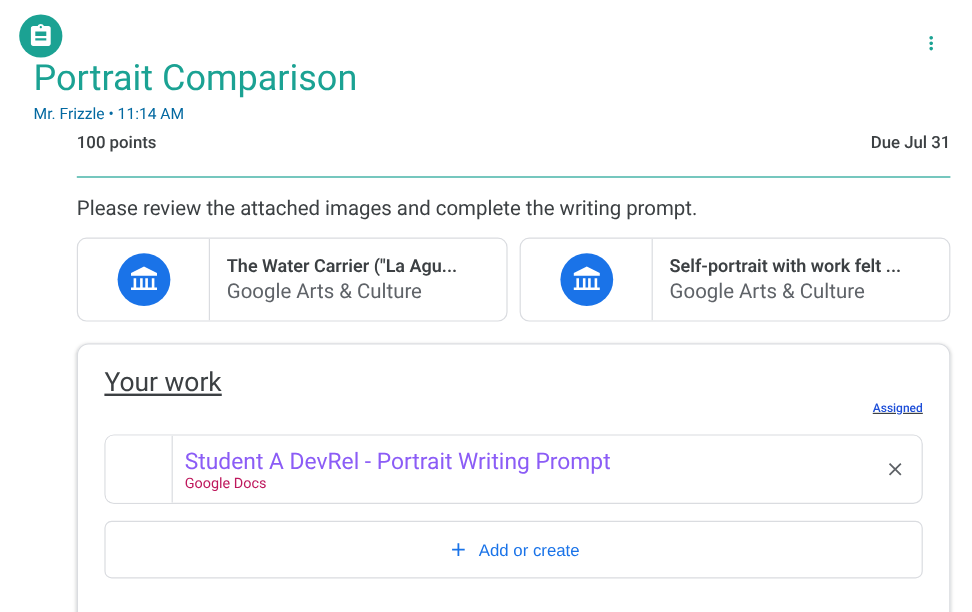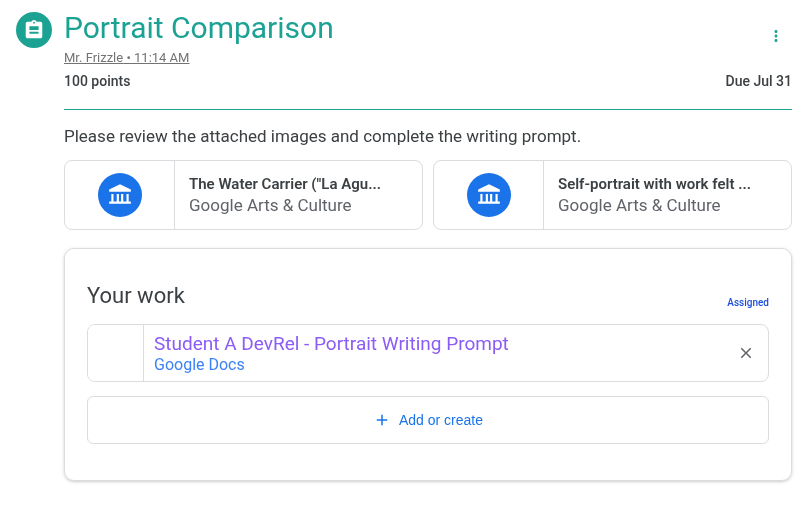--- a/index.html
+++ b/index.html
@@ -1,51 +1,51 @@
 <!DOCTYPE html>
 <html><head>
   <meta charset="utf-8">
   <style>
     * { box-sizing: border-box; margin: 0; padding: 0; }
     body { font-family: 'Google Sans', Roboto, Arial, sans-serif; background: #fff; color: #3c4043; width: 810px; height: 510px; overflow: hidden; }
     
-    .header { display: flex; padding: 10px 16px 0 16px; position: relative; }
+    .header { display: flex; padding: 10px 16px 0 16px; position: relative; flex-direction: column; }
     .header-icon { width: 36px; height: 36px; border-radius: 50%; background: #1ba293; display: flex; align-items: center; justify-content: center; flex-shrink: 0; margin-top: 2px; }
     .header-icon svg { width: 22px; height: 22px; fill: #fff; }
     .header-content { margin-left: 12px; flex: 1; }
     .page-title { font-size: 30px; font-weight: 400; color: #1ba293; line-height: 1.2; }
-    .byline { font-size: 13px; color: #737373; margin-top: 4px; text-decoration: underline; }
+    .byline { font-size: 13px; color: #0369a1; margin-top: 4px; }
     .more-btn { position: absolute; right: 16px; top: 18px; width: 36px; height: 36px; display: flex; align-items: center; justify-content: center; cursor: pointer; border-radius: 50%; }
     .more-btn svg { width: 18px; height: 18px; fill: #1ba293; }
     .meta-row-wrap { padding: 8px 18px 0 64px; }
     .meta-inner { display: flex; justify-content: space-between; border-bottom: 1px solid #1ba293; padding-bottom: 20px; }
     .points { font-size: 14px; font-weight: 500; color: #3c4043; }
     .due { font-size: 14px; font-weight: 500; color: #3c4043; }
 
     .instructions { padding: 16px 18px 14px 64px; font-size: 17px; color: #3c4043; }
 
     .attachments { display: flex; gap: 10px; padding: 0 18px 0 64px; }
     .attachment-card { flex: 1; border: 1px solid #dadce0; border-radius: 8px; display: flex; align-items: center; height: 70px; overflow: hidden; cursor: pointer; }
     .att-thumb { width: 110px; height: 100%; display: flex; align-items: center; justify-content: center; border-right: 1px solid #dadce0; }
     .att-thumb-circle { width: 44px; height: 44px; border-radius: 50%; background: #1a73e8; display: flex; align-items: center; justify-content: center; }
     .att-thumb-circle svg { width: 26px; height: 26px; fill: #fff; }
     .att-info { padding: 0 14px; overflow: hidden; }
     .att-title { font-size: 15px; font-weight: 600; color: #3c4043; white-space: nowrap; overflow: hidden; text-overflow: ellipsis; }
     .att-source { font-size: 17px; color: #5f6368; margin-top: 2px; }
 
     .work-card { margin: 18px 18px 0 64px; border: 1px solid #dadce0; border-radius: 10px; padding: 20px 22px 22px 22px; box-shadow: 0 1px 2px rgba(60,64,67,0.15), 0 1px 3px 1px rgba(60,64,67,0.08); }
-    .work-header { display: flex; justify-content: space-between; align-items: flex-end; margin-bottom: 16px; }
+    .work-header { display: flex; justify-content: space-between; align-items: flex-start; margin-bottom: 16px; text-decoration: underline; }
     .work-title { font-size: 22px; color: #3c4043; font-weight: 400; }
     .work-status { font-size: 10px; font-weight: 500; color: #1d4ed8; margin-top: 28px; }
 
     .work-file { border: 1px solid #dadce0; border-radius: 8px; display: flex; align-items: center; height: 58px; overflow: hidden; margin-bottom: 14px; }
     .work-file-thumb { width: 56px; height: 100%; border-right: 1px solid #dadce0; background: #fff; }
     .work-file-info { flex: 1; padding: 0 10px; overflow: hidden; }
     .work-file-title { font-size: 19px; font-weight: 400; color: #8b5cf6; }
-    .work-file-source { font-size: 16px; color: #3b82f6; }
+    .work-file-source { font-size: 12px; color: #be185d; }
     .work-file-remove { width: 44px; display: flex; align-items: center; justify-content: center; cursor: pointer; }
     .work-file-remove svg { width: 18px; height: 18px; fill: #5f6368; }
 
     .add-btn { width: 100%; height: 48px; border: 1px solid #dadce0; border-radius: 6px; background: #fff; display: flex; align-items: center; justify-content: center; gap: 8px; cursor: pointer; font-size: 14px; font-weight: 500; color: #1a73e8; margin-bottom: 14px; }
     .add-btn svg { width: 18px; height: 18px; fill: #1a73e8; }
 
     .turnin-btn { width: 100%; height: 38px; border: none; border-radius: 6px; background: #1e7b72; color: #fff; font-size: 14px; font-weight: 500; cursor: pointer; }
   </style>
 </head>
 <body>

